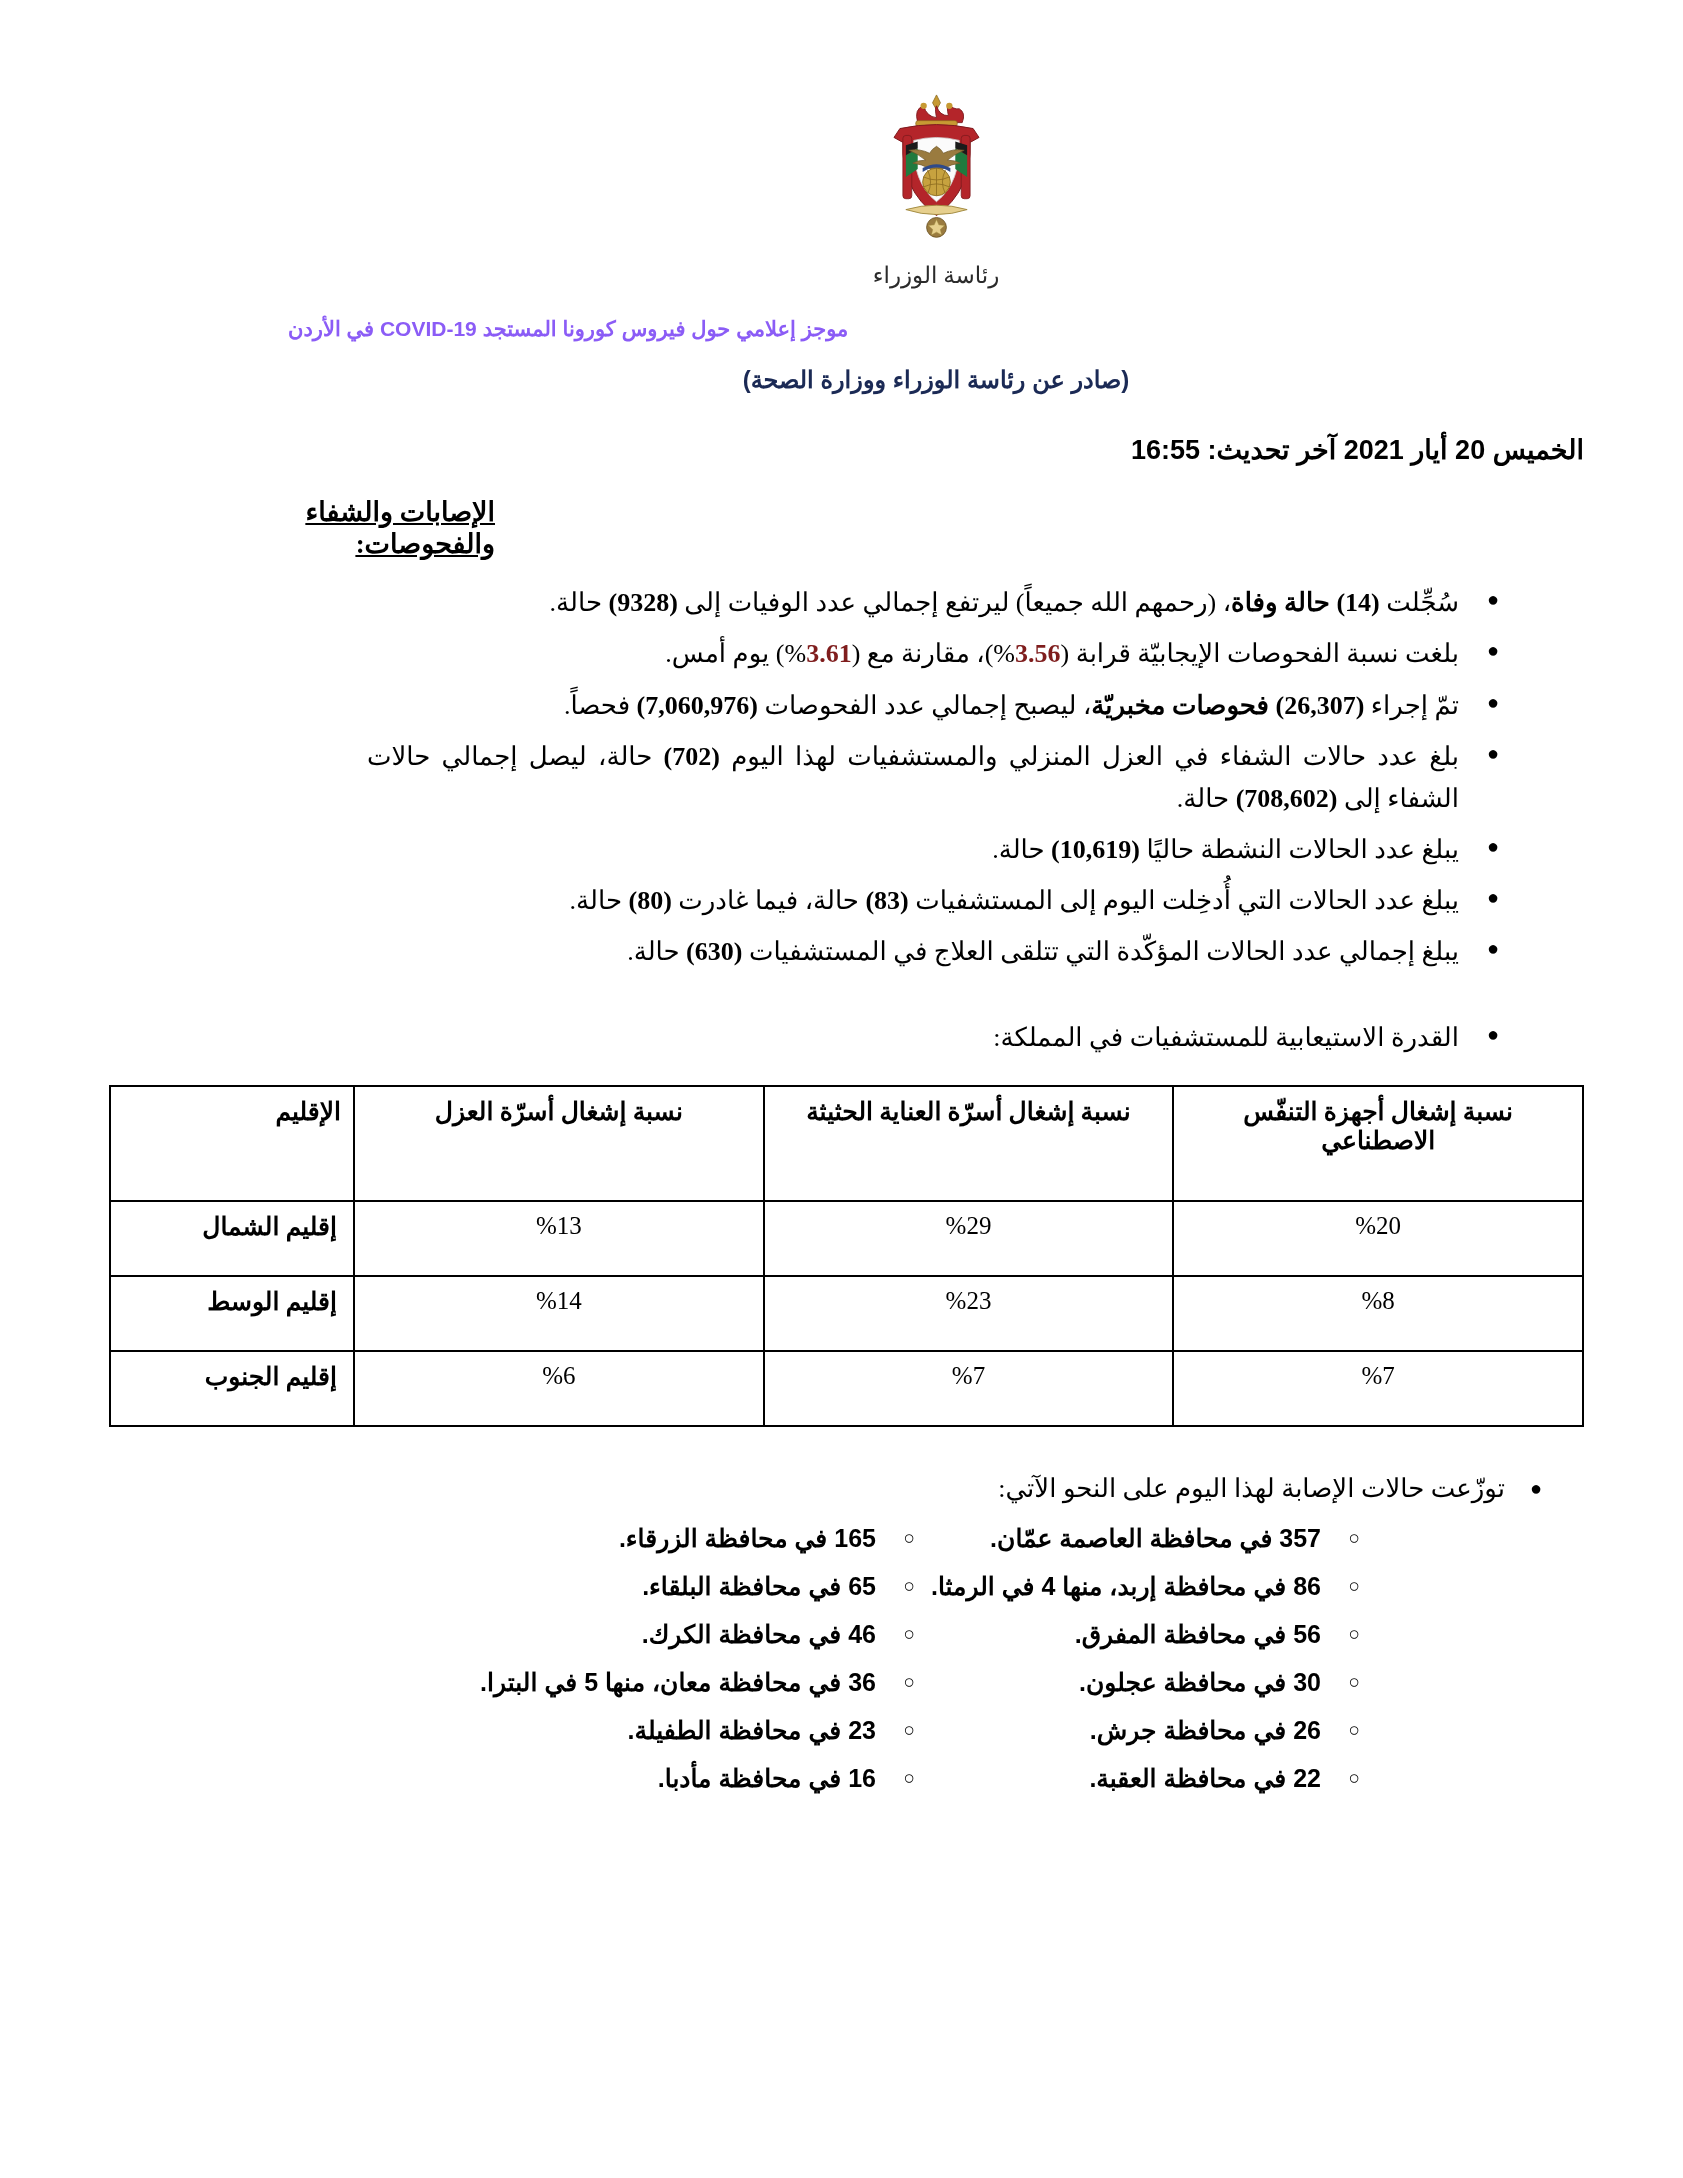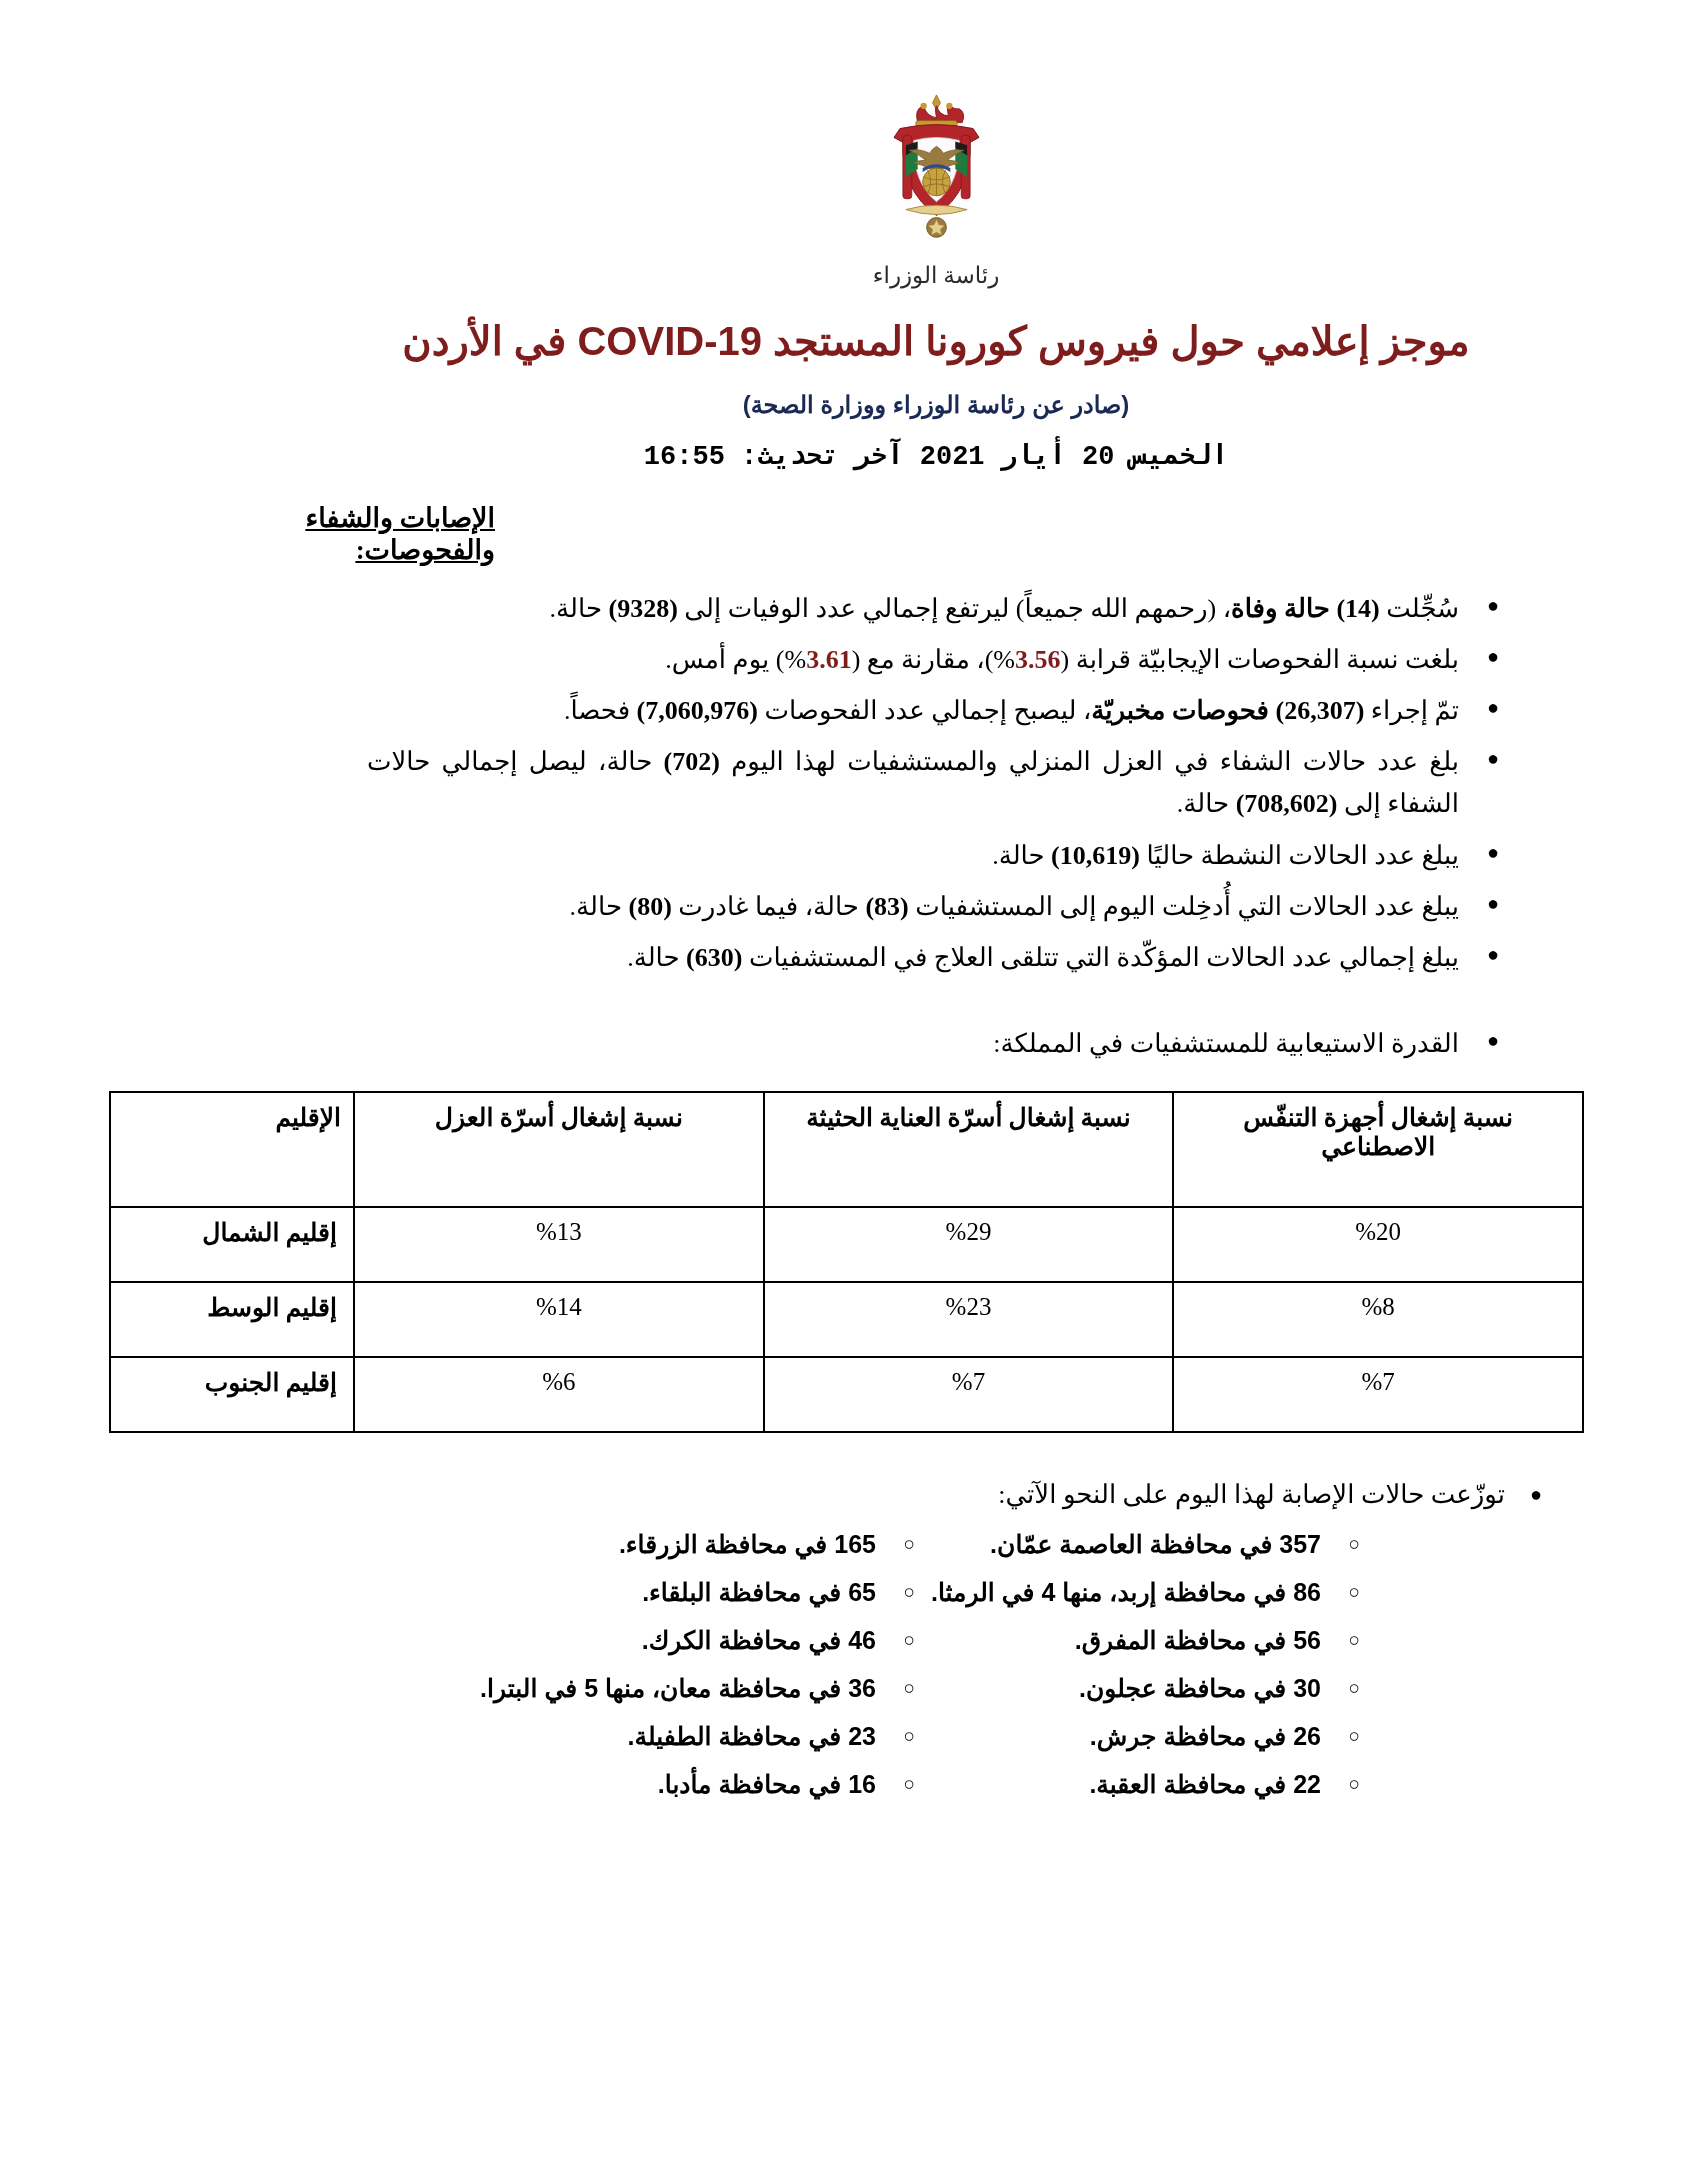--- a/index.html
+++ b/index.html
@@ -43,44 +43,44 @@
     text-align: center;
     font-family: "Liberation Serif", serif;
     font-size: 23px;
     color: #2b2b2b;
     letter-spacing: -1px;
     margin-top: -4px;
   }
 
   
   .doc-title {
-    text-align: center;
-    color: #7f1d1d;
+    text-align: left;
+    color: #8b5cf6;
     font-family: "Liberation Sans", sans-serif;
     font-weight: bold;
-    font-size: 40px;
+    font-size: 21px;
     margin: 26px 0 0 0;
     line-height: 1.3;
   }
   .doc-subtitle {
     text-align: center;
     color: #1b2a55;
     font-family: "Liberation Sans", sans-serif;
     font-weight: bold;
     font-size: 24px;
     margin: 24px 0 0 0;
   }
 
   
   .date-line {
-    text-align: center;
-    font-family: Liberation Mono, monospace;
+    text-align: right;
+    font-family: Liberation Sans, sans-serif;
     font-weight: bold;
     font-size: 27px;
-    margin: 20px 0 0 0;
+    margin: 40px 0 0 0;
   }
 
   
   .section-heading {
     font-family: "Liberation Serif", serif;
     font-weight: bold;
     font-size: 27px;
     text-align: right;
     text-decoration: underline;
     margin: 30px 0 0 0;

